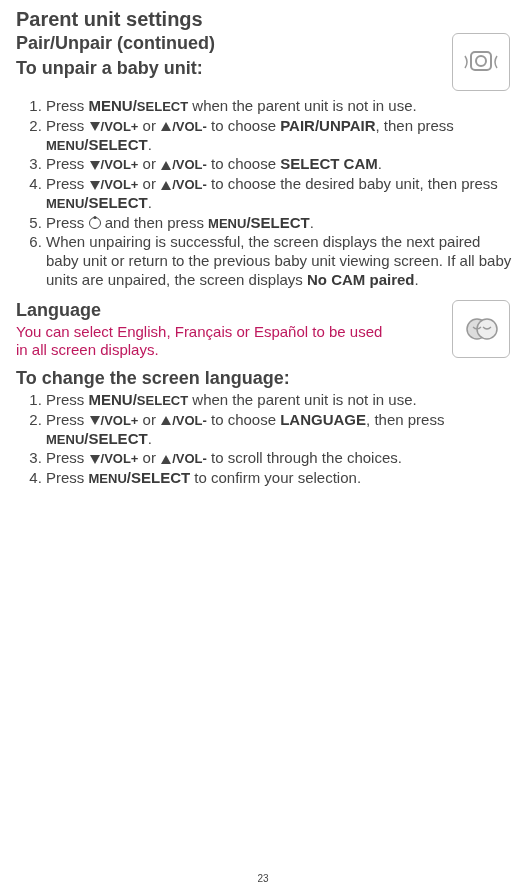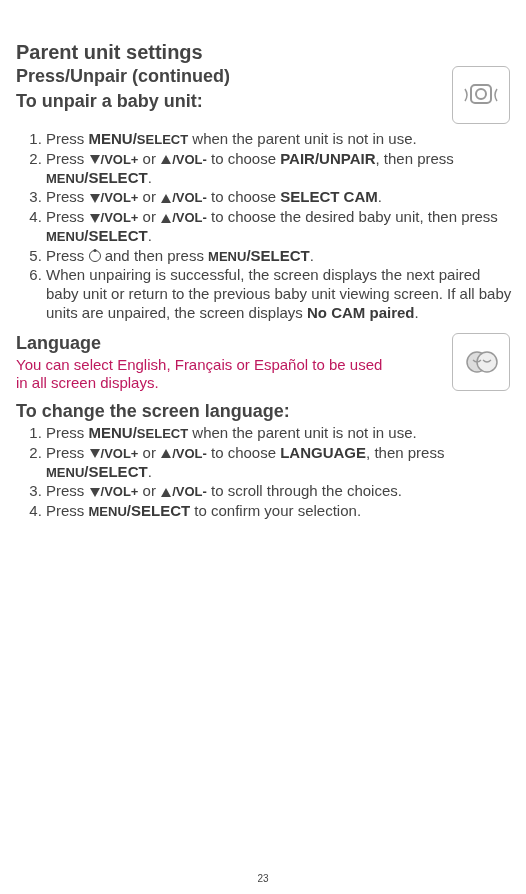--- a/index.html
+++ b/index.html
@@ -8,21 +8,20 @@
     padding: 0;
     width: 526px;
     height: 894px;
     font-family: Arial, Helvetica, sans-serif;
     color: #444;
     position: relative;
     background: #fff;
   }
   .page {
     padding: 8px 12px 0 16px;
-    margin-top: 33px;
   }
   .h1 {
     font-size: 20px;
     font-weight: bold;
     color: #444;
     margin: 0 0 2px 0;
   }
   .h2 {
     font-size: 18px;
     font-weight: bold;
@@ -112,21 +111,21 @@
 
   <div class="clearfix">
     <div class="icon-box">
       <svg viewBox="0 0 40 40">
         <rect x="10" y="10" width="20" height="18" rx="4" fill="none" stroke="#999" stroke-width="2"></rect>
         <circle cx="20" cy="19" r="5" fill="none" stroke="#999" stroke-width="2"></circle>
         <path d="M4 14 Q 8 20 4 26" fill="none" stroke="#999" stroke-width="1.5"></path>
         <path d="M36 14 Q 32 20 36 26" fill="none" stroke="#999" stroke-width="1.5"></path>
       </svg>
     </div>
-    <div class="h2">Press/Unpair (continued)</div>
+    <div class="h2">Pair/Unpair (continued)</div>
     <div class="h3">To unpair a baby unit:</div>
   </div>
 
   <ol>
     <li>
       <span>Press </span><b><span>MENU/</span><span style="font-size:13px">SELECT</span></b><span> when the parent unit is not in use.</span>
     </li>
     <li>
       <span>Press </span><span class="arrow arrow-down"></span><b style="font-size:13px">/VOL+</b><span> or </span><span class="arrow arrow-up"></span><b style="font-size:13px">/VOL-</b><span> to choose </span><b>PAIR/UNPAIR</b><span>, then press </span><b style="font-size:13px">MENU</b><b>/SELECT</b><span>.</span>
     </li>

